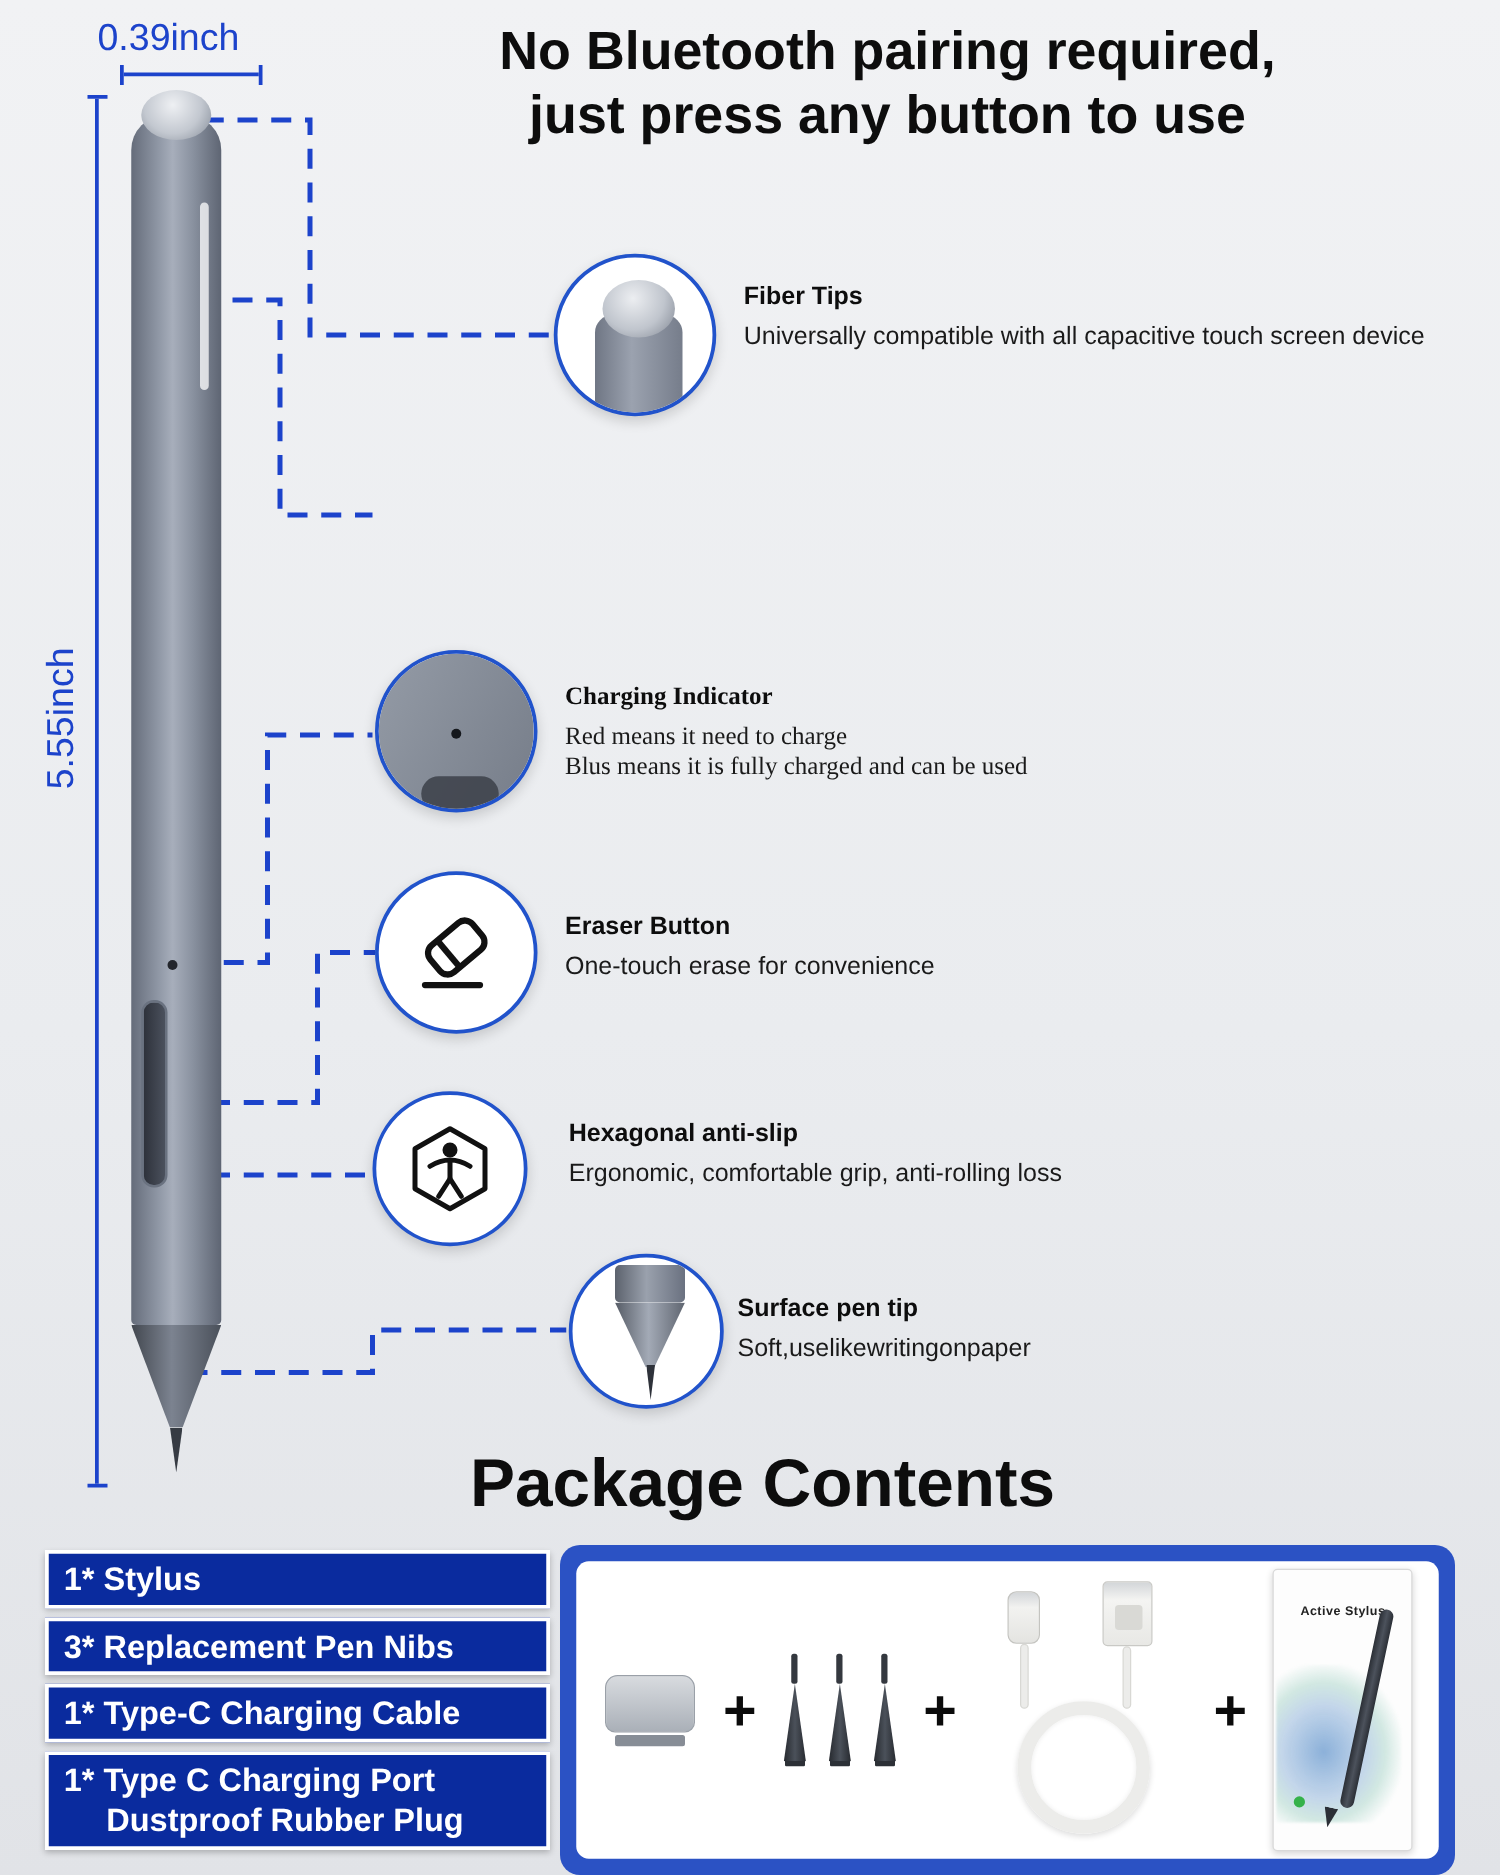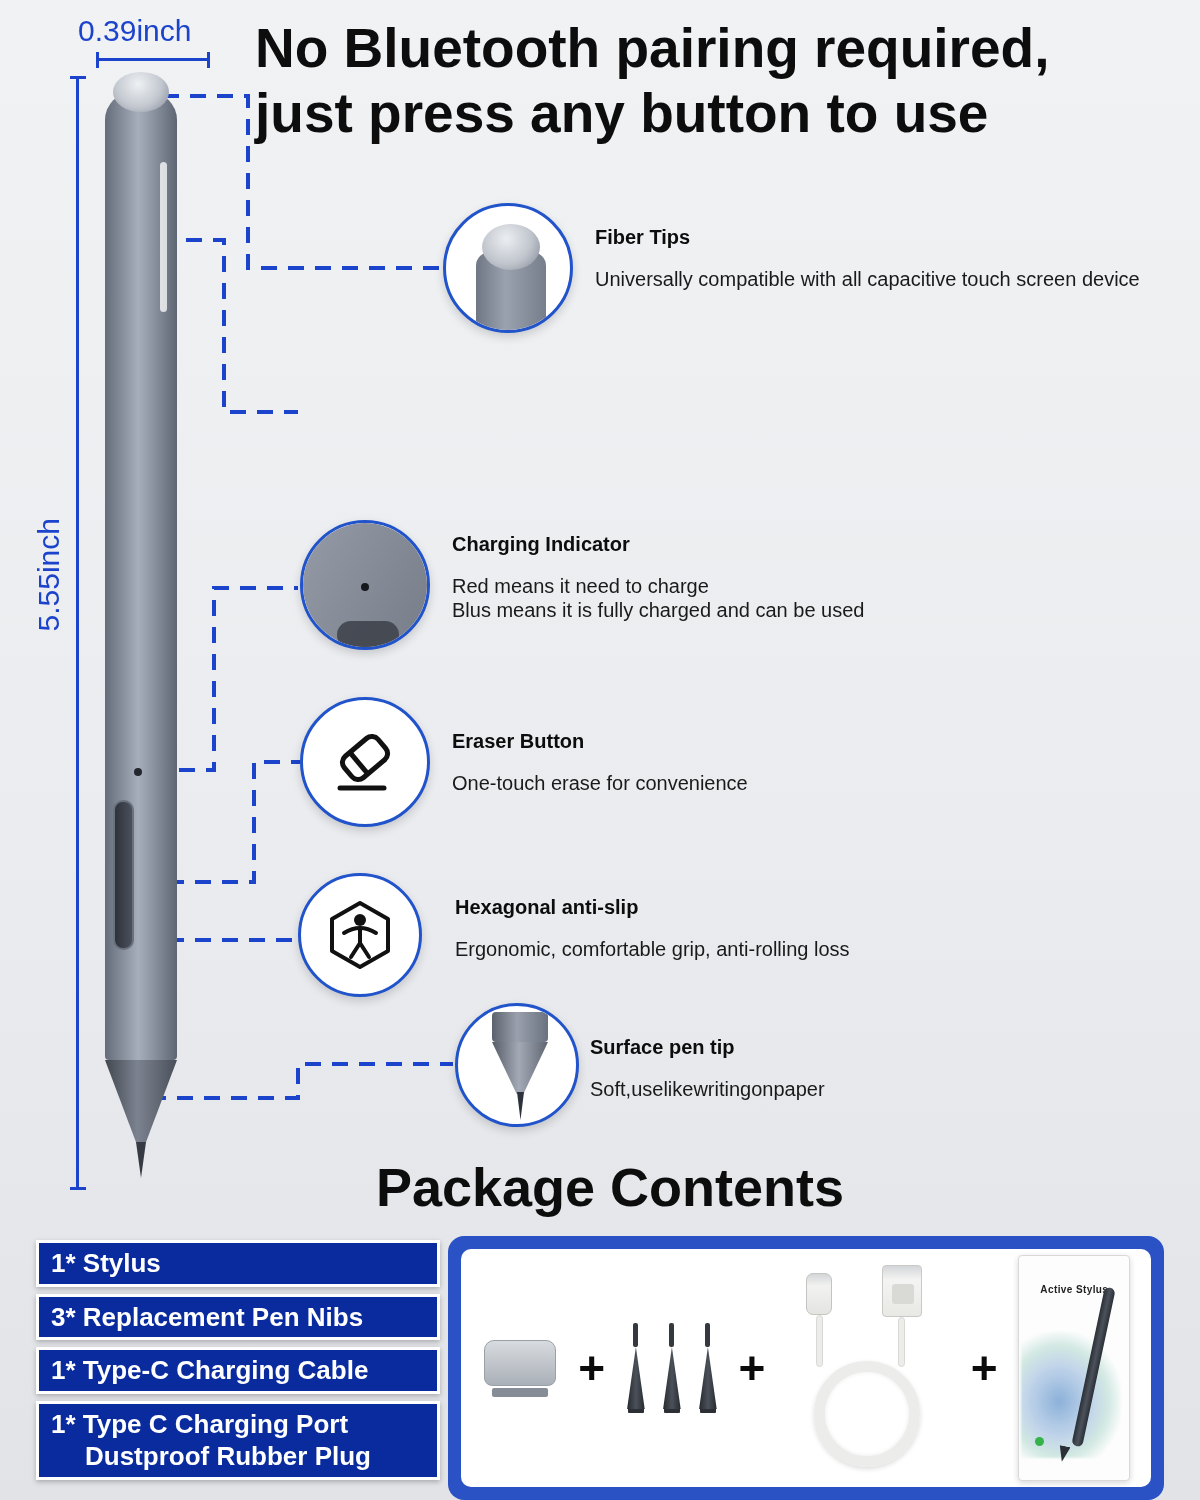--- a/index.html
+++ b/index.html
@@ -2,22 +2,22 @@
 <html><head>
 <meta charset="utf-8">
 <style>
   * { margin:0; padding:0; box-sizing:border-box; }
   body { background:#fff; font-family:"Liberation Sans", sans-serif; }
   .stage{ position:relative; width:1200px; height:1500px; overflow:hidden;
           background:linear-gradient(180deg,#f1f2f4 0%,#eaecef 55%,#e1e3e7 100%);
           font-family:"Liberation Sans", sans-serif; }
 
   
-  .main-heading{ position:absolute; left:255px; top:16px; width:910px; text-align:left;
-                 font-size:55px; font-weight:bold; color:#0d0d0d; line-height:1.18; }
+  .main-heading{ position:absolute; left:255px; top:16px; width:910px; text-align:center;
+                 font-size:43px; font-weight:bold; color:#0d0d0d; line-height:1.18; }
   .pkg-title{ position:absolute; left:250px; top:1156px; width:720px; text-align:center;
               font-size:54px; font-weight:bold; color:#0d0d0d; }
 
   
   .dim-label{ position:absolute; color:#1c43cb; font-size:30px; font-weight:normal;text-align:center; }
   .dim-w{ left:78px; top:14px; }
   .dim-h{ left:32px; top:518px; writing-mode:vertical-rl; transform:rotate(180deg); }
   .h-measure{ position:absolute; left:96px; top:52px; width:114px; height:16px;
               border-left:3px solid #1c43cb; border-right:3px solid #1c43cb; }
   .h-measure::after{ content:''; position:absolute; left:0; right:0; top:6px; border-top:3px solid #1c43cb; }
@@ -81,24 +81,24 @@
   .tipcirc-cone{ position:absolute; left:34px; top:36px; width:56px; height:52px;
                  background:linear-gradient(90deg,#565c66,#a3aab6 48%,#5f listed6a);
                  background:linear-gradient(90deg,#565c66,#a3aab6 48%,#5f6570);
                  clip-path:polygon(0 0,100% 0,56% 100%,44% 100%); }
   .tipcirc-needle{ position:absolute; left:59px; top:86px; width:7px; height:28px; background:#2e323a;
                    clip-path:polygon(0 0,100% 0,50% 100%); }
 
   
   .feat{ position:absolute; }
   .feat-title{ font-size:20px; font-weight:bold; color:#0d0d0d; }
-  .feat-desc{ font-size:20px; color:#1a1a1a; margin-top:18px; line-height:1.2; }
+  .feat-desc{ font-size:20px; color:#1a1a1a; margin-top:8px; line-height:1.2; }
   .f0{ left:595px; top:226px; width:570px; }
   .f1{ left:452px; top:386px; width:520px; }
-  .f2{ left:452px; top:533px; width:560px; }
+  .f2{ left:452px; top:546px; width:560px;font-family:Liberation Serif, serif; }
   .f3{ left:452px; top:730px; width:520px; }
   .f4{ left:455px; top:896px; width:560px; }
   .f5{ left:590px; top:1036px; width:520px; }
 
   
   .pkg-rows{ position:absolute; left:36px; top:1240px; width:404px;
              display:flex; flex-direction:column; gap:7px; }
   .pkg-row{ background:#0a2b9e; border:3px solid #fff; color:#fff; font-weight:bold;
             font-size:26px; padding:4px 12px; box-shadow:0 2px 5px rgba(0,0,0,.25); line-height:1.25; }
   .pkg-row .line2{ display:block; padding-left:34px; }

